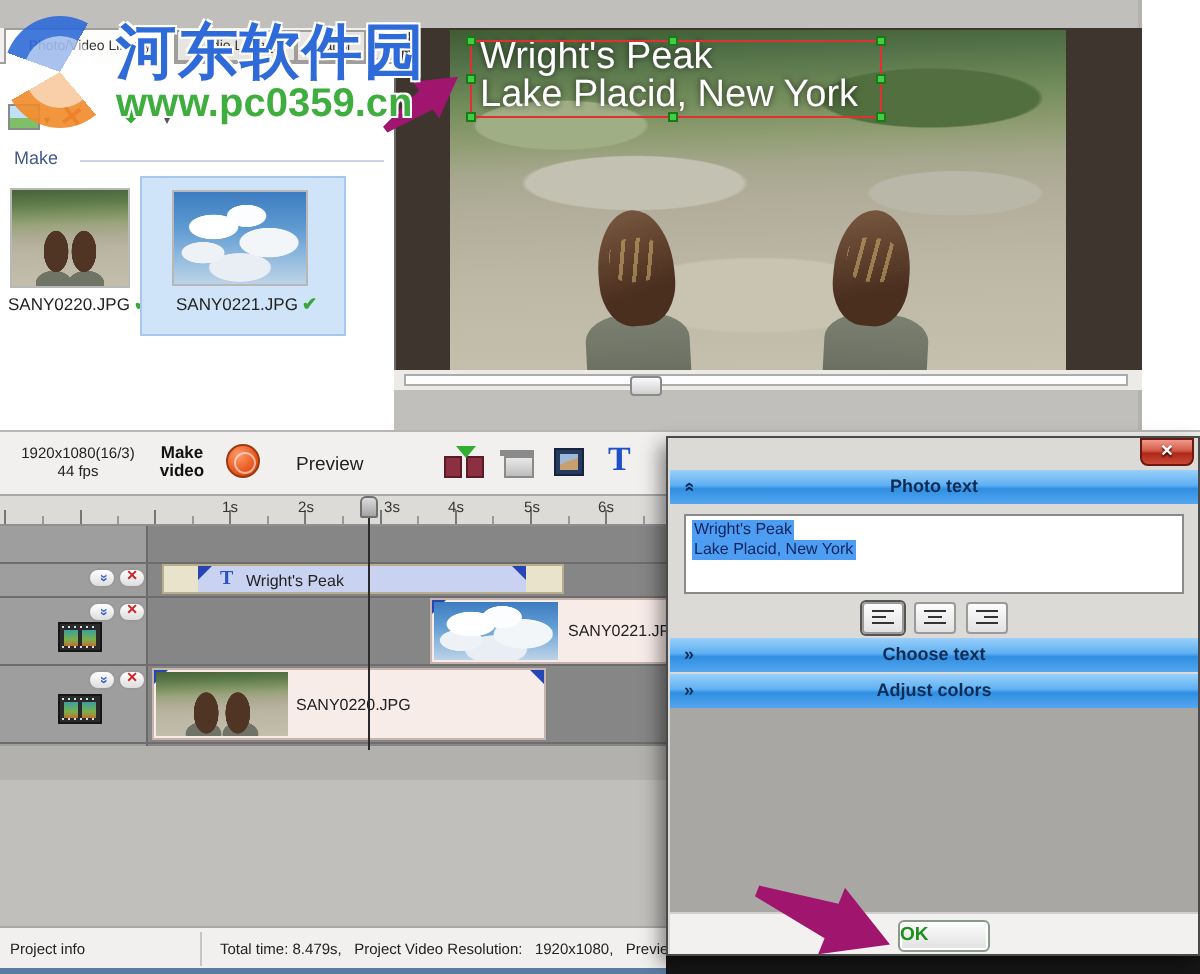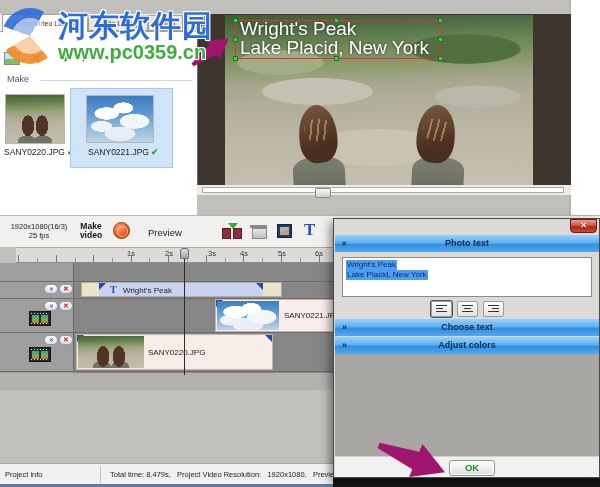--- a/index.html
+++ b/index.html
@@ -144,21 +144,21 @@
   #ic-screen{position:absolute;left:250px;top:9px;width:17px;height:13px;}
   #ic-screen::before{content:"";position:absolute;left:0;top:0;width:17px;height:3px;background:#8a8a8a;}
   #ic-screen::after{content:"";position:absolute;left:2px;top:3px;width:13px;height:9px;background:linear-gradient(#e8e8e8,#bdbdbd);border:1px solid #8a8a8a;}
   #ic-photo{position:absolute;left:277px;top:8px;width:15px;height:14px;background:#243a5e;border:1px solid #15233c;}
   #ic-photo::after{content:"";position:absolute;left:2px;top:2px;width:9px;height:8px;
      background:linear-gradient(160deg,#9db8d8 0 45%,#c8a070 45% 100%);}
   #ic-text-tool{position:absolute;left:304px;top:4px;font-family:"Liberation Serif",serif;font-size:17px;
      font-weight:bold;color:#2050c8;}
 
   
-  #ruler{position:absolute;left:16px;top:247px;width:526px;height:16px;background:#dddbd8;
+  #ruler{position:absolute;left:0;top:247px;width:526px;height:16px;background:#dddbd8;
      border-top:1px solid #a8a8a8;border-bottom:1px solid #8f8f8f;
      background-image:
        repeating-linear-gradient(90deg,#777 0 1px,transparent 1px 37.6px),
        repeating-linear-gradient(90deg,#999 0 1px,transparent 1px 18.8px),
        linear-gradient(#dddbd8,#dddbd8);
      background-size:auto 7px,auto 4px,auto 100%;
      background-position:77px bottom,77px bottom,0 0;background-repeat:repeat-x,repeat-x,no-repeat;}
   .rl{position:absolute;top:1px;font-size:7.5px;color:#333;transform:translateX(-50%);}
   .rl:nth-of-type(1){left:115px;} .rl:nth-of-type(2){left:153px;} .rl:nth-of-type(3){left:196px;}
   .rl:nth-of-type(4){left:228px;} .rl:nth-of-type(5){left:266px;} .rl:nth-of-type(6){left:303px;}
@@ -238,21 +238,21 @@
   .bars{width:11px;height:8px;}
   .bars i{display:block;height:1px;background:#333;margin-bottom:2px;width:11px;}
   #al-left .bars i:nth-child(2){width:7px;}
   #al-center .bars i:nth-child(2){width:7px;margin:0 auto 2px auto;}
   #al-right .bars i:nth-child(2){width:7px;margin-left:auto;margin-bottom:2px;}
   #dlg-gray{position:absolute;left:1px;top:135px;width:264px;height:102px;background:#a9a7a4;}
   #dlg-bottom{position:absolute;left:1px;top:237px;width:264px;height:21px;background:#f2f1ef;
      border-top:1px solid #cfcfcf;}
   #btn-ok{position:absolute;left:114px;top:3px;width:46px;height:16px;background:linear-gradient(#fdfdfd,#e0e0e0);
      border:1px solid #8a9a8a;border-radius:3px;box-shadow:inset 0 0 0 1px #fff;
-     color:#1e8e1e;font-size:9.5px;font-weight:bold;text-align:center;line-height:13px;}
+     color:#1e8e1e;font-size:9.5px;font-weight:bold;line-height:13px;}
   #bottom-dark{position:absolute;left:333px;top:478px;width:267px;height:9px;background:#161616;z-index:45;}
 </style>
 </head>
 <body>
 
 <div id="app">
 
 
   <div id="right-strip"></div>
 
@@ -319,21 +319,21 @@
 
   <div id="seek-row">
     <div id="seek-track">
       <div id="seek-thumb"></div>
     </div>
   </div>
 
   <div id="tl-toolbar">
     <div id="tl-res">
       <div>1920x1080(16/3)</div>
-      <div>25 fps</div>
+      <div>44 fps</div>
     </div>
     <div id="tl-make">
       <div>Make</div>
       <div>video</div>
     </div>
     <div id="btn-record"></div>
     <div id="tl-automate">Preview</div>
     <div id="ic-transition">
       <div class="fr"></div>
       <div class="fr f2"></div>

